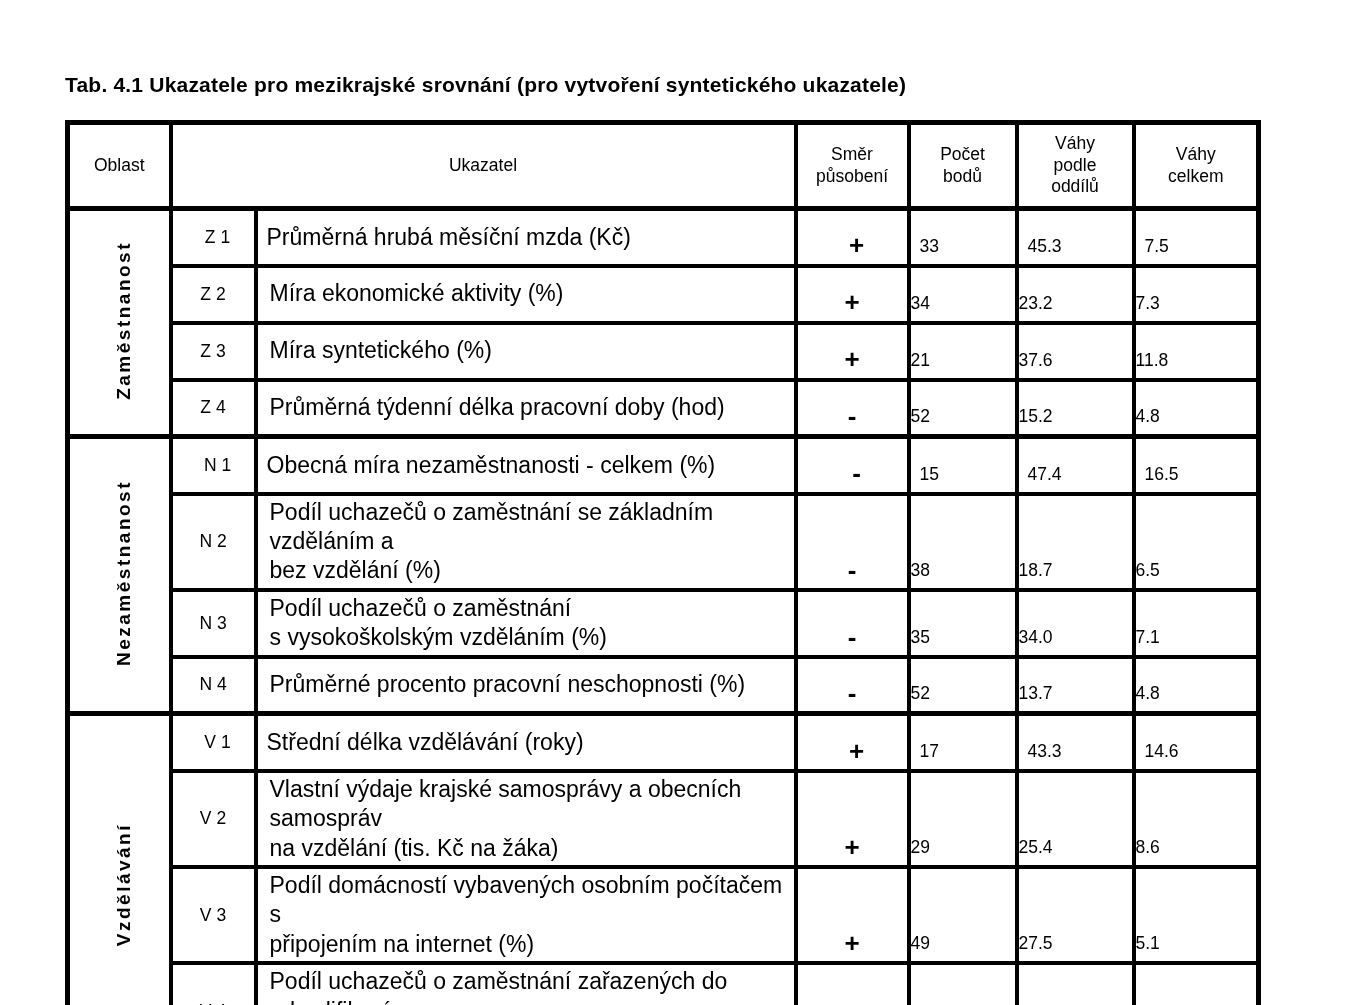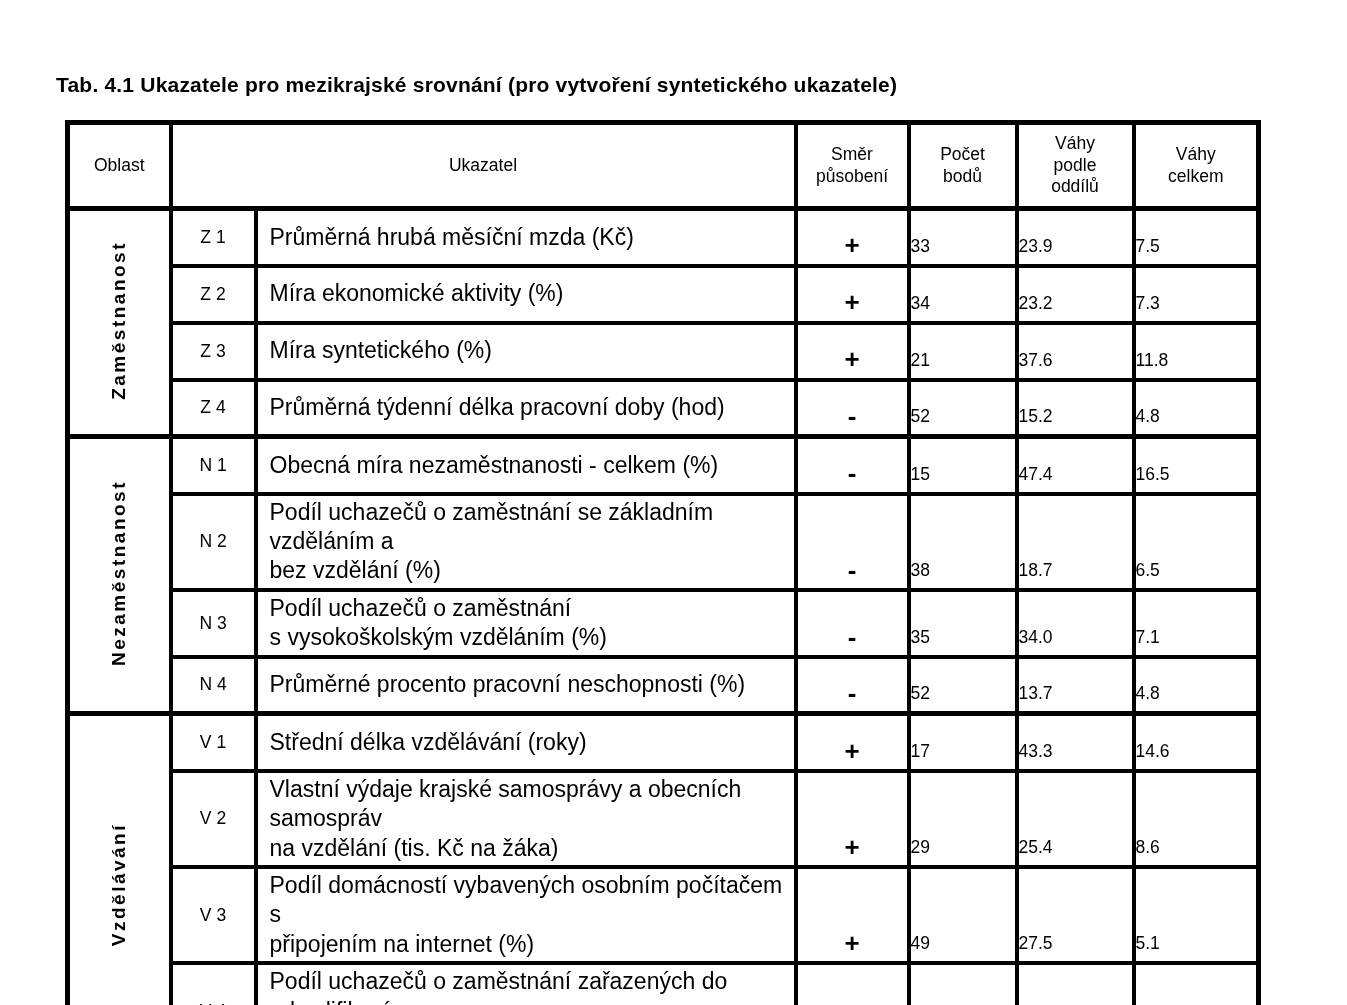--- a/index.html
+++ b/index.html
@@ -5,21 +5,21 @@
   html, body { margin:0; padding:0; background:#ffffff; }
   body {
     width:1347px; height:1005px;
     font-family:"Liberation Sans", sans-serif;
     color:#000000;
     position:relative;
   }
   .page { position:relative; width:1347px; height:1005px; background:#ffffff; overflow:hidden; }
 
   .title {
-    position:absolute; left:56px; top:73px; margin:0;
+    position:absolute; left:65px; top:73px; margin:0;
     font-size:21px; font-weight:bold; letter-spacing:0.2px;
     white-space:nowrap;
   }
 
   table.tbl {
     position:absolute; left:65px; top:120px;
     width:1191px;
     border-collapse:collapse; table-layout:fixed;
     border:5px solid #000000;
   }
@@ -29,21 +29,21 @@
   .tbl thead th {
     height:81px;
     border-bottom-width:5px;
     font-size:17.5px; font-weight:normal;
     text-align:center; vertical-align:middle;
     white-space:pre-line; line-height:1.22;
   }
 
   
   .tbl tbody tr { height:57px; }
-  .tbl tr.sec-top td { border-top-width:5px; }
+  .tbl tr.sec-top td { border-top-width:5px;padding-left:9px; }
 
   td.group { text-align:center; vertical-align:middle; }
   .vtext {
     display:inline-block;
     writing-mode:vertical-rl;
     transform:rotate(180deg);
     font-weight:bold; font-size:19px; letter-spacing:2.5px;
     white-space:nowrap;
   }
 
@@ -104,21 +104,21 @@
     <tbody>
 
       <tr class="sec-top">
         <td class="group" rowspan="4">
           <span class="vtext">Zaměstnanost</span>
         </td>
         <td class="code">Z 1</td>
         <td class="desc">Průměrná hrubá měsíční mzda (Kč)</td>
         <td class="dir">+</td>
         <td class="num">33</td>
-        <td class="num">23.9</td>
+        <td class="num">45.3</td>
         <td class="num">7.5</td>
       </tr>
       <tr>
         <td class="code">Z 2</td>
         <td class="desc">Míra ekonomické aktivity (%)</td>
         <td class="dir">+</td>
         <td class="num">34</td>
         <td class="num">23.2</td>
         <td class="num">7.3</td>
       </tr>

